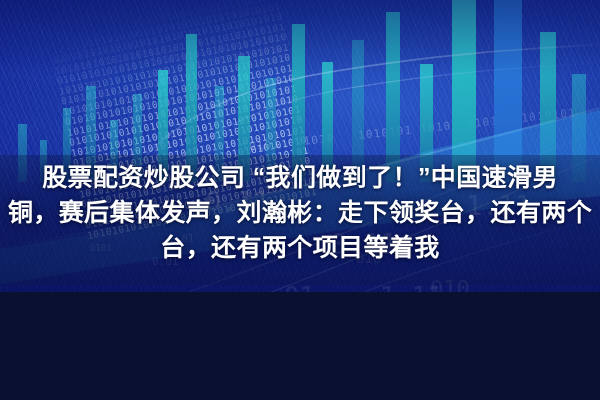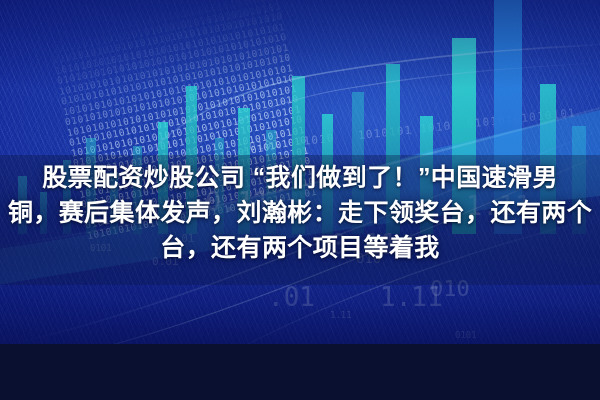--- a/index.html
+++ b/index.html
@@ -1,21 +1,21 @@
 <!DOCTYPE html>
 <html lang="zh-CN"><head>
 <meta charset="utf-8">
 <title>banner</title>
 <style>
   html,body{margin:0;padding:0;background:#0a1030;}
   *{box-sizing:border-box;}
 
   .stage{
     position:relative;
-    width:600px;height:344px;
+    width:600px;height:292px;
     overflow:hidden;
     font-family:"Liberation Sans","DejaVu Sans",sans-serif;
     background:#6d28d9;
   }
 
   
   .bg-base{
     position:absolute;inset:0;
     background:
       radial-gradient(120% 90% at 62% 34%, #2a56c8 0%, #1c3bab 34%, #15299a 58%, #101f86 78%, #0d1a72 100%);

